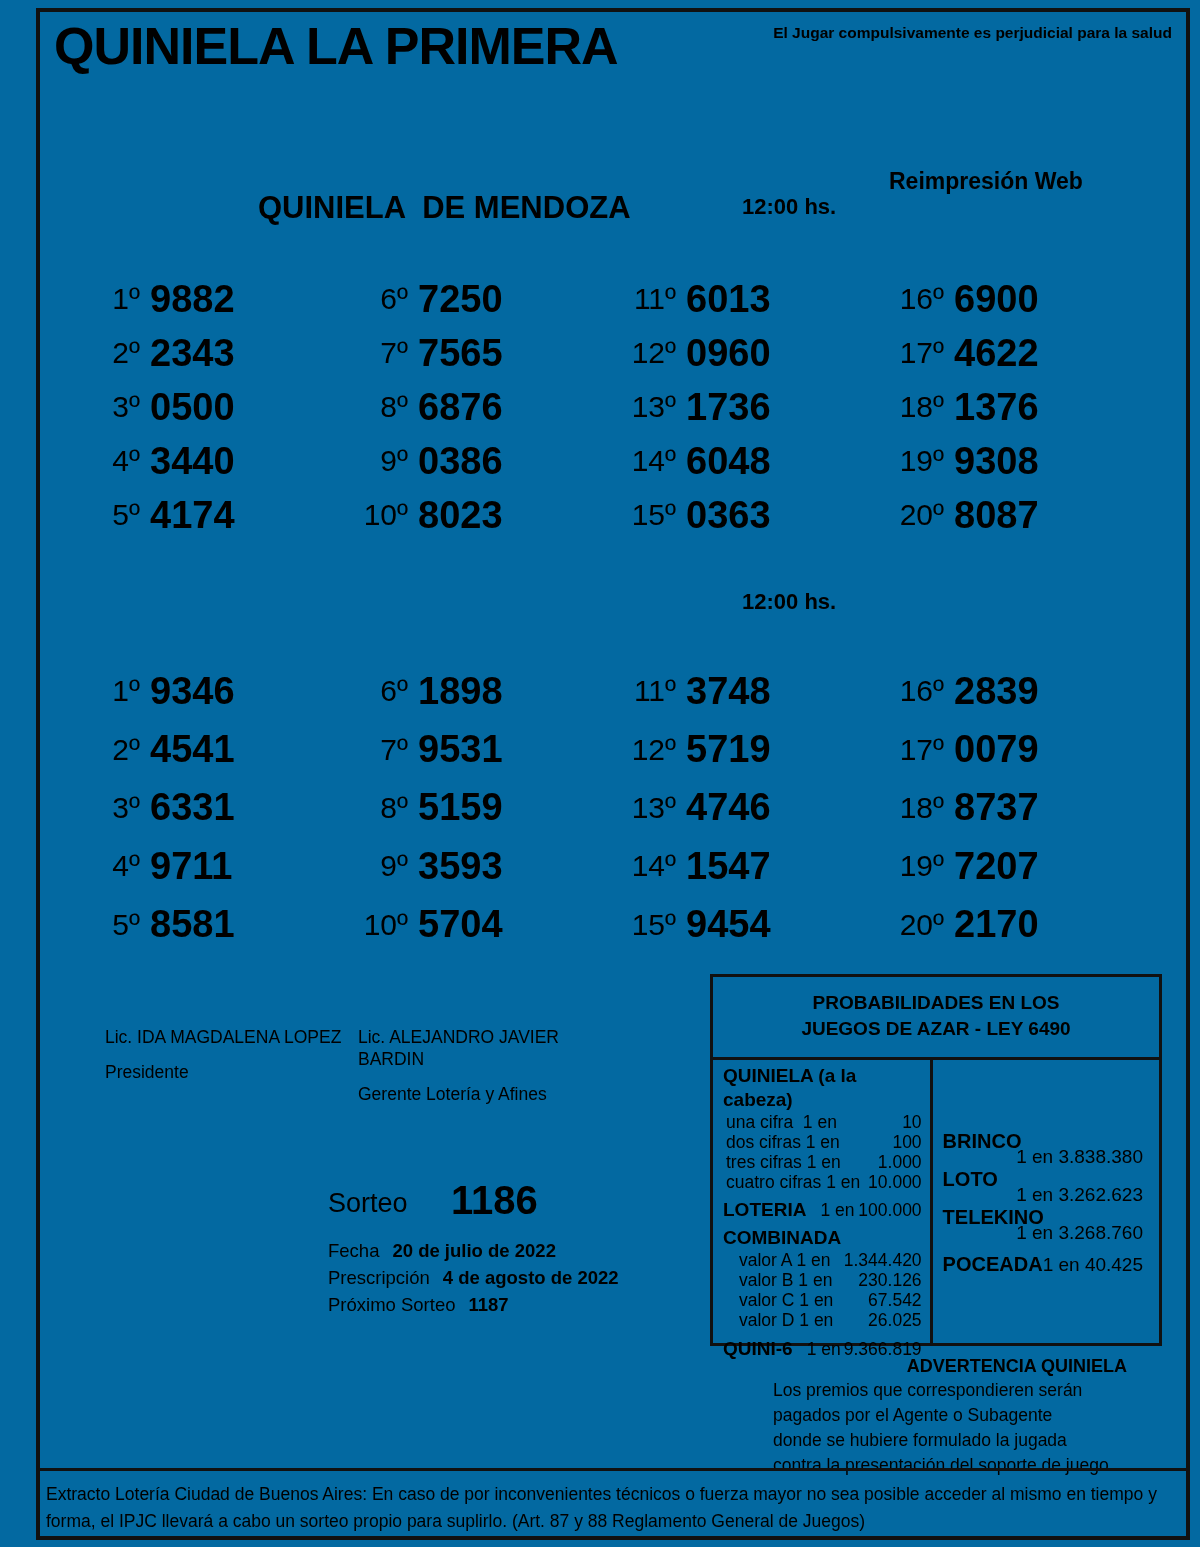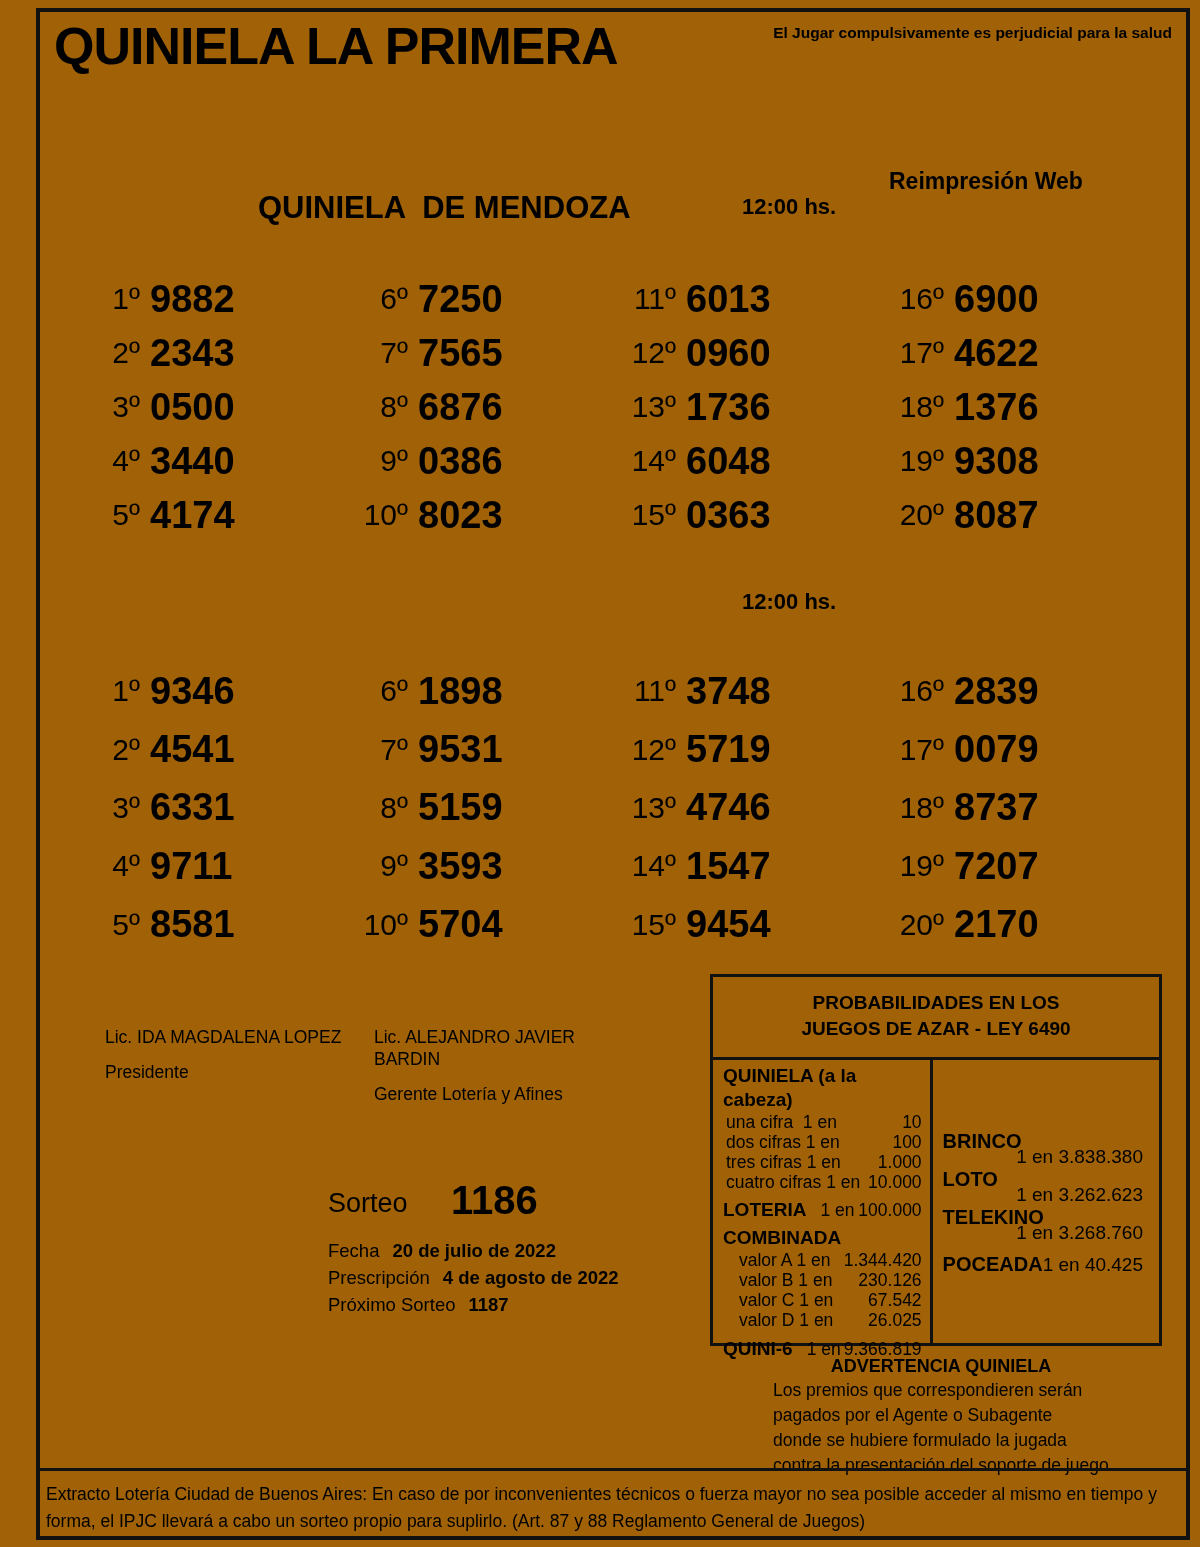--- a/index.html
+++ b/index.html
@@ -1,18 +1,18 @@
 <!DOCTYPE html>
 <html><head>
 <meta charset="utf-8">
 <style>
   * { margin:0; padding:0; box-sizing:border-box; }
   html,body { background:#ffffff; }
   body { font-family:"Liberation Sans", sans-serif; color:#000; }
-  .page { position:relative; width:1200px; height:1547px; background:#a16207; overflow:hidden; }
+  .page { position:relative; width:1200px; height:1547px; background:#0369a1; overflow:hidden; }
   .abs { position:absolute; }
   .keep-space { white-space:pre; }
 
   .frame { left:36px; top:8px; width:1154px; height:1532px; border:4px solid #111; }
 
   .title { left:54px; top:16px; font-size:52px; font-weight:bold; letter-spacing:-1px; }
   .health { top:24px; right:28px; font-size:15.5px; font-weight:bold; }
   .reprint { left:889px; top:168px; font-size:23px; font-weight:bold; }
 
   .sec-name1 { left:258px; top:190px; font-size:31px; font-weight:bold; }
@@ -20,21 +20,21 @@
   .sec-name2 { left:274px; top:585px; font-size:31px; font-weight:bold; }
   .sec-time2 { left:742px; top:589px; font-size:22px; font-weight:bold; }
 
   .grid { display:grid; grid-auto-flow:column; grid-template-rows:repeat(5,1fr); grid-template-columns:repeat(4,268px); left:83px; }
   .grid1 { top:272px; height:270px; }
   .grid2 { top:662px; height:292px; }
   .cell { display:flex; align-items:center; }
   .pos { width:57px; text-align:right; font-size:30px; flex:none; }
   .num { margin-left:10px; font-size:38px; font-weight:bold; }
 
-  .officials { left:105px; top:1026px; display:flex;gap:16px; }
+  .officials { left:105px; top:1026px; display:flex; }
   .official { width:253px; }
   .o-name { font-size:17.5px; line-height:22px; }
   .o-role { font-size:17.5px; margin-top:14px; }
 
   .sorteo-label { left:328px; top:1188px; font-size:27px; }
   .sorteo-num { left:424px; top:1178px; font-size:40px; font-weight:bold;margin-left:27px; }
   .info-row { left:328px; font-size:18.5px; display:flex; align-items:baseline; }
   .info-row .val { font-weight:bold; margin-left:13px; }
   .r-fecha { top:1240px; }
   .r-presc { top:1267px; }
@@ -61,21 +61,21 @@
   .game-first { margin-top:70px; }
   .game-inline { display:flex; justify-content:space-between; align-items:baseline; margin-top:9px; }
   .game-inline .g-name { font-weight:bold; font-size:20px; }
   .game-inline .g-val { font-size:19px; margin-top:0; }
 
   .inst { left:258px; top:1379px; }
   .inst-name { font-size:19px; font-weight:bold; line-height:27px; }
   .inst-line { font-size:17.5px; line-height:26.5px; }
 
   .adv { left:755px; top:1354px; width:372px; }
-  .adv-title { text-align:center; font-size:18px; font-weight:bold; line-height:24px; }
+  .adv-title { text-align:right; font-size:18px; font-weight:bold; line-height:24px; }
   .adv-line { font-size:17.5px; line-height:25px; padding-left:18px; }
 
   .rule { left:38px; top:1468px; width:1150px; height:3px; background:#111; }
   .footer-note { left:46px; top:1481px; width:1136px; font-size:17.5px; line-height:26.5px; }
 </style>
 </head>
 <body>
 
 <div class="page">
   <div class="abs frame"></div>

